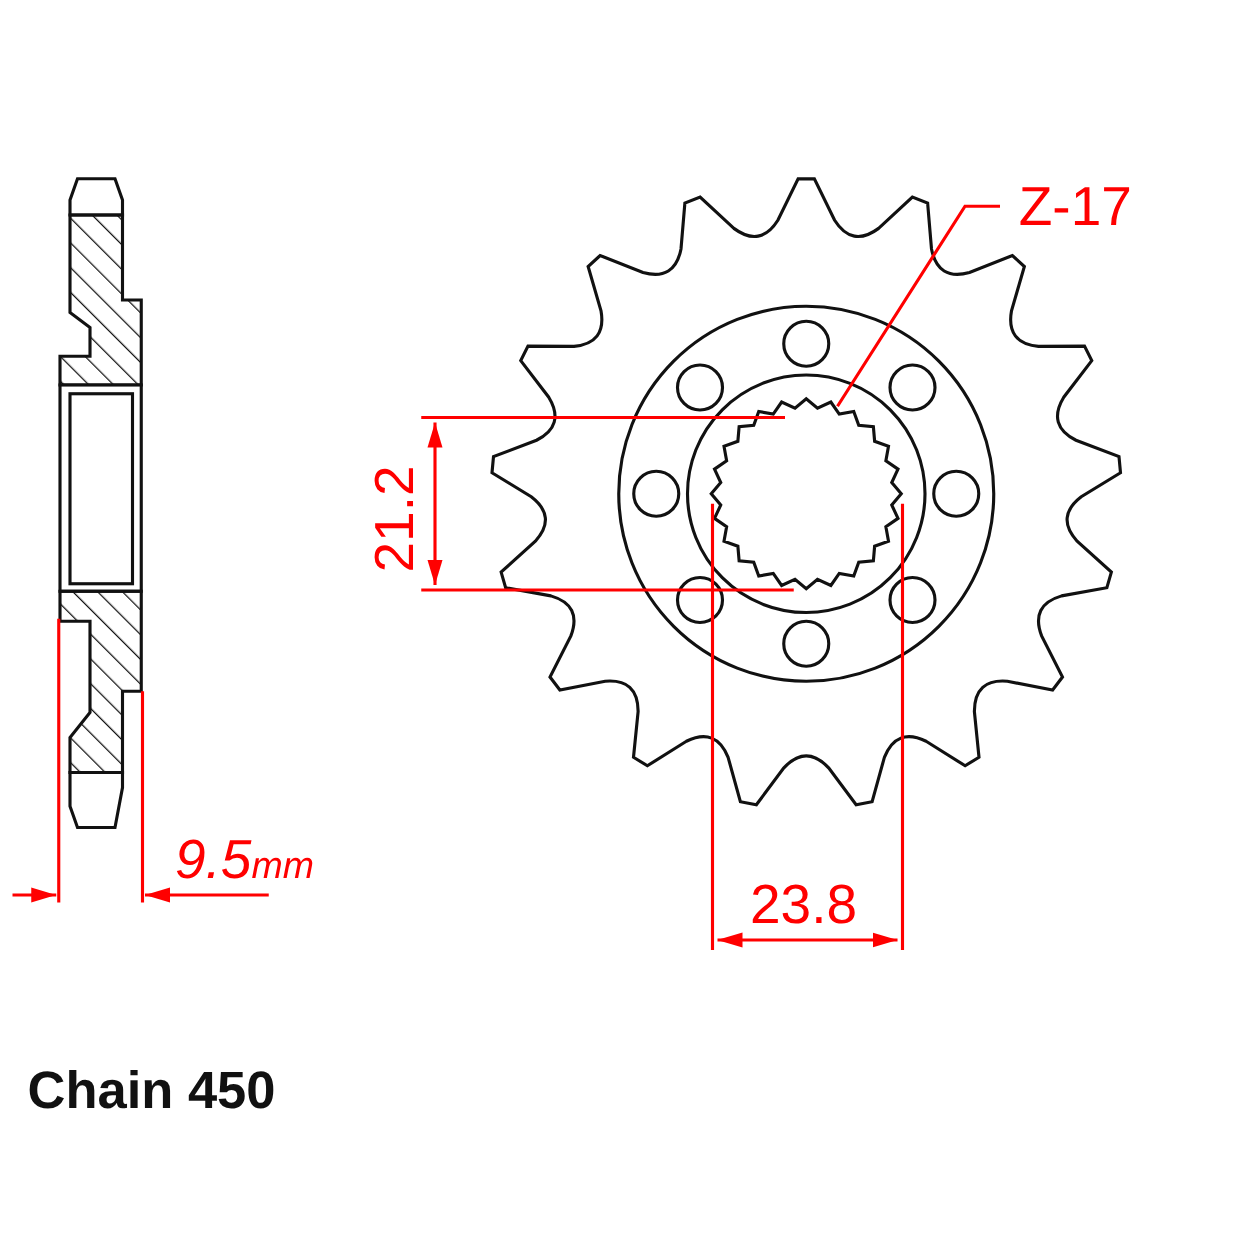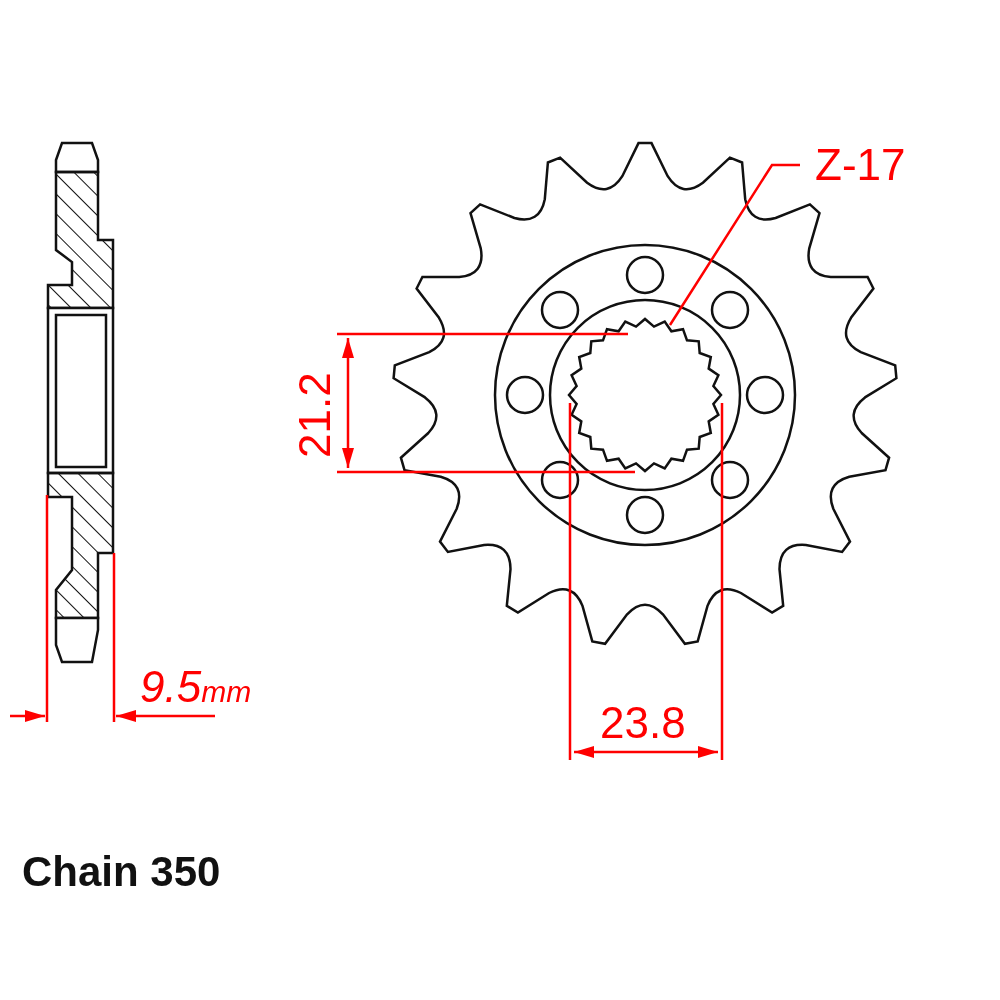--- a/index.html
+++ b/index.html
@@ -73,13 +73,13 @@
   </g>
 
   <text class="dim-text" x="815" y="180" font-size="44">Z-17</text>
   <text class="dim-text" x="0" y="0" font-size="44" transform="translate(330,458) rotate(-90)">21.2</text>
   <text class="dim-text" x="600" y="738" font-size="44">23.8</text>
   <text class="dim-text" x="140" y="702">
     <tspan font-size="44" font-style="italic">9.5</tspan><tspan font-size="30" font-style="italic">mm</tspan>
   </text>
 </svg>
 
-<div class="caption">Chain 350</div>
+<div class="caption">Chain 450</div>
 
 </body></html>

